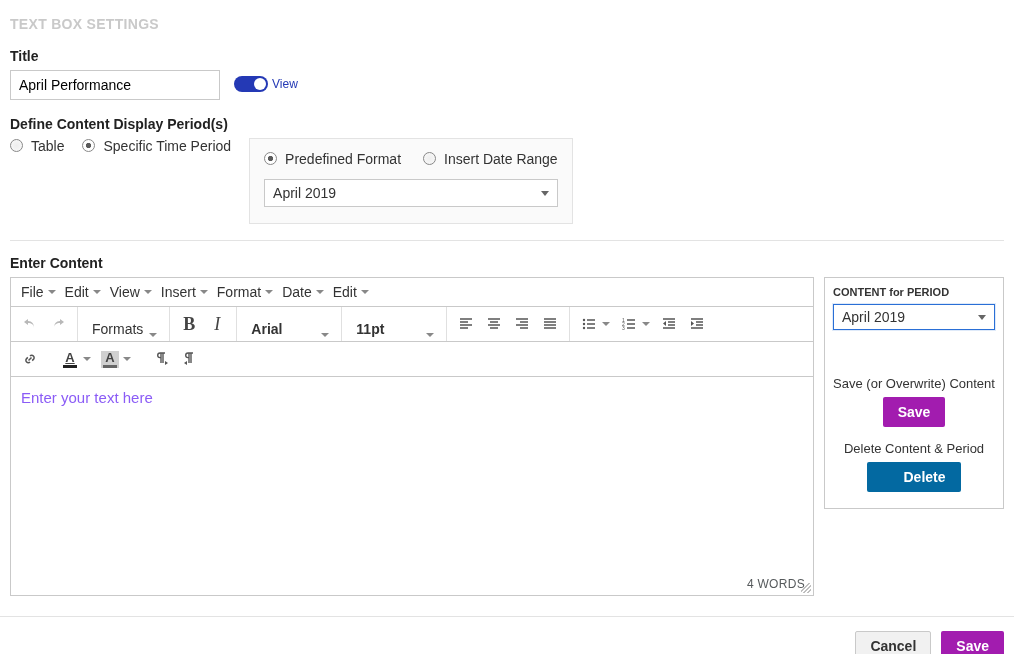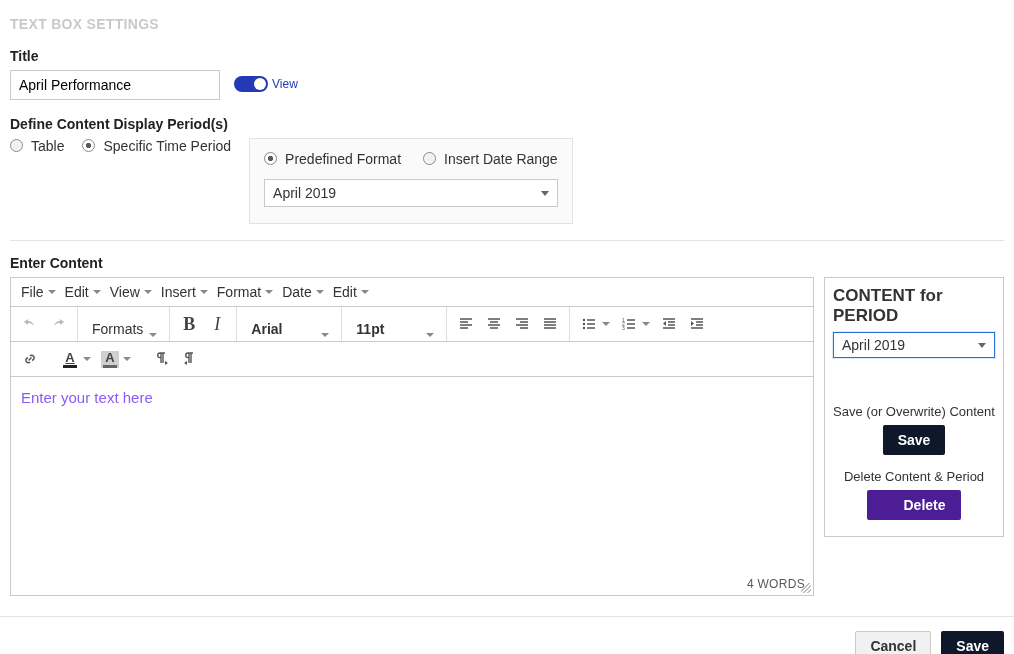--- a/index.html
+++ b/index.html
@@ -209,21 +209,21 @@
 
   
   .side-panel {
     width: 180px;
     border: 1px solid #c9c9c9;
     padding: 8px 8px 16px 8px;
     display: flex;
     flex-direction: column;
     gap: 6px;
   }
-  .side-title { font-weight: 700; font-size: 17px; }
+  .side-title { font-weight: 700; font-size: 11px; }
   .side-select {
     border: 1px solid #2a6fd6;
     height: 26px;
     display: flex;
     align-items: center;
     padding: 0 24px 0 8px;
     position: relative;
     font-size: 14px;
     cursor: pointer;
     box-shadow: 0 0 0 1px rgba(42,111,214,.15);
@@ -239,22 +239,22 @@
     border-top: 5px solid #666;
   }
   .side-label { font-size: 13px; text-align: center; margin-top: 40px; }
   .btn {
     display: inline-flex; align-items: center; justify-content: center;
     height: 30px; padding: 0 14px;
     font-size: 14px; font-weight: 600;
     border-radius: 2px; cursor: pointer;
     border: 1px solid transparent;
   }
-  .btn-primary { background: #0f172a; color: #fff; }
-  .btn-danger  { background: #4c1d95; color: #fff; padding-left: 35px; }
+  .btn-primary { background: #a21caf; color: #fff; }
+  .btn-danger  { background: #0369a1; color: #fff; padding-left: 35px; }
   .btn-default { background: #f1f1f1; color: #333; border-color: #c9c9c9; }
   .side-center { display: flex; justify-content: center; }
 
   
   .footer {
     border-top: 1px solid #e3e3e3;
     padding: 14px 10px;
     display: flex;
     justify-content: flex-end;
     gap: 10px;

